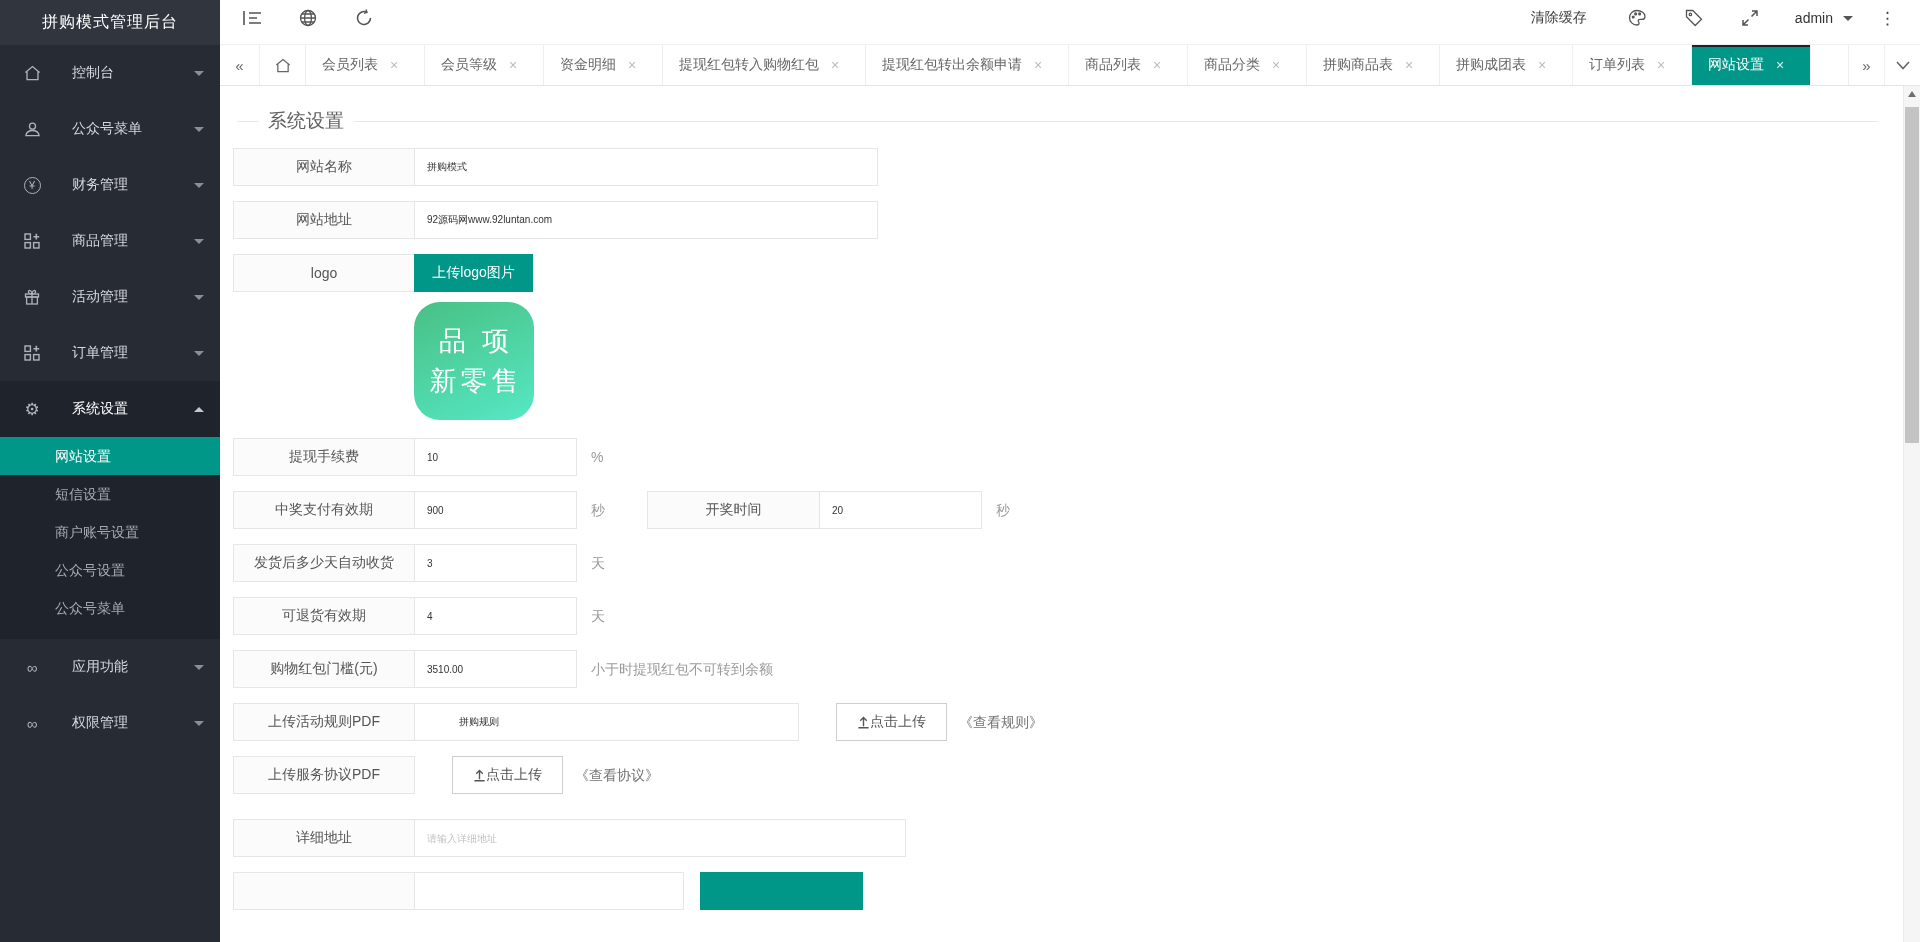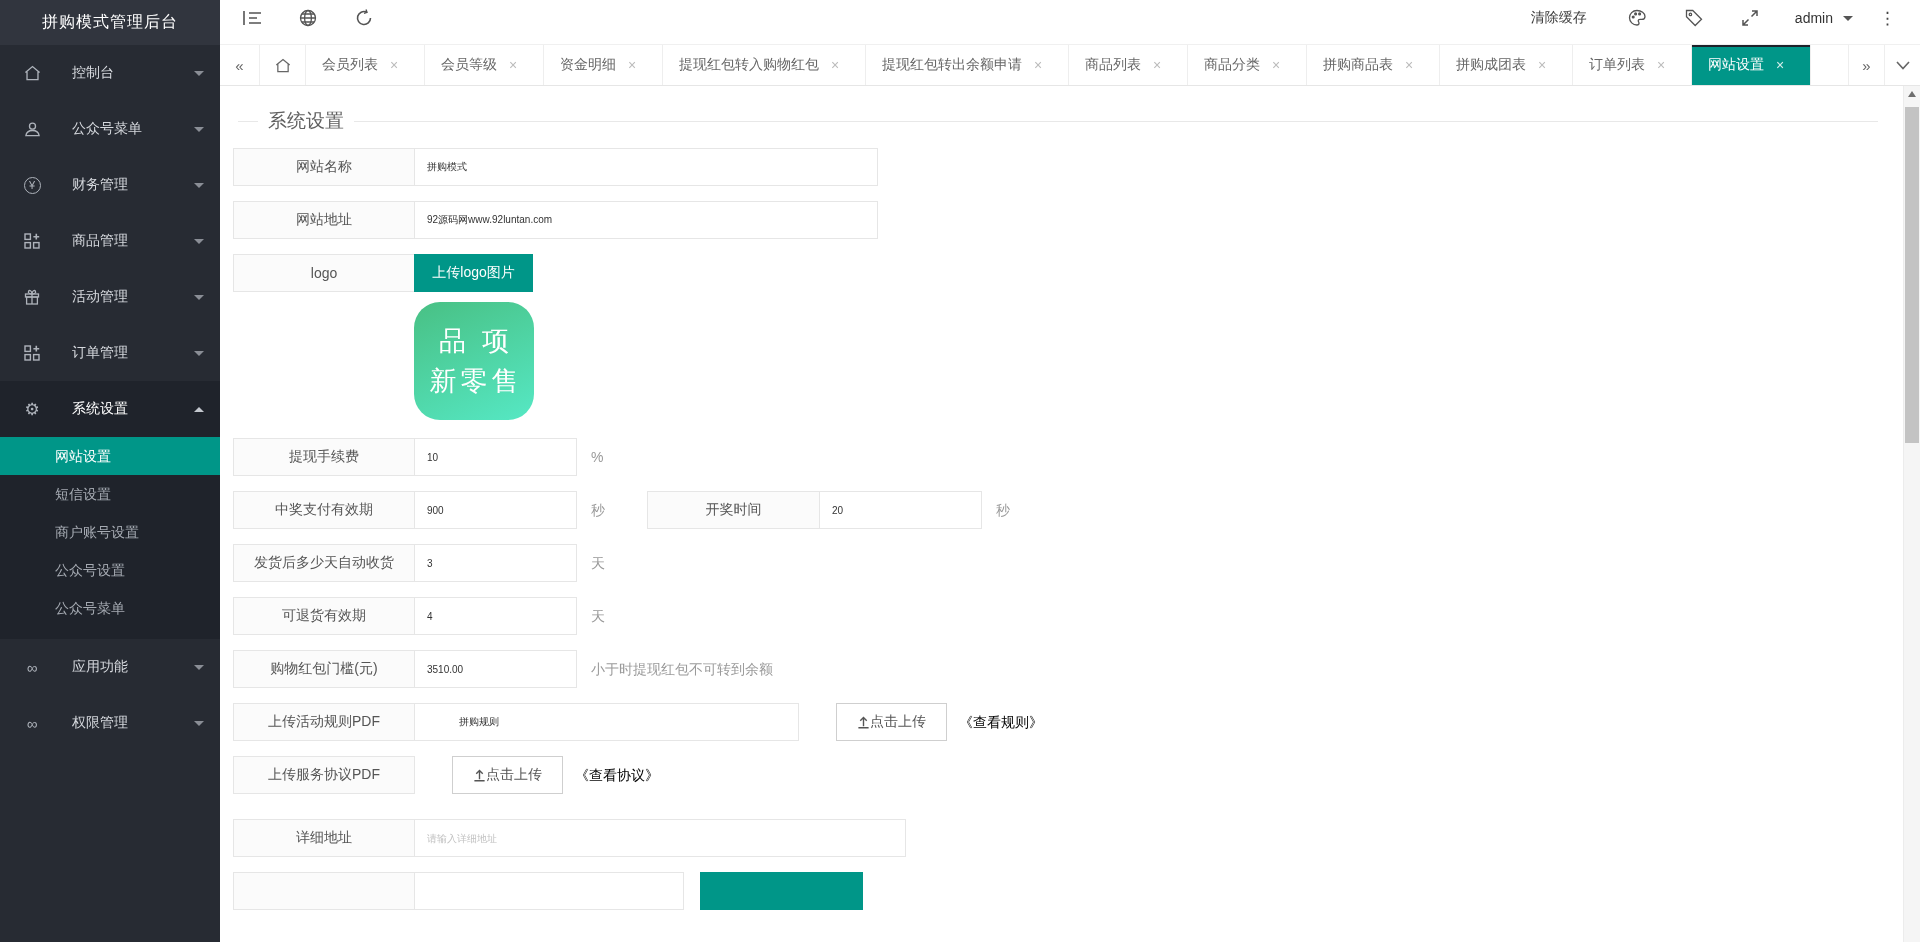--- a/index.html
+++ b/index.html
@@ -85,21 +85,21 @@
     background:linear-gradient(155deg,#49C287 5%,#55E6C1 95%);
     color:#fff; font-family:Liberation Serif, serif;
     display:flex; flex-direction:column; align-items:center; justify-content:center;
     font-size:27px; line-height:1.5; }
   .logo-line1 { letter-spacing:16px; text-indent:16px; }
   .logo-line2 { letter-spacing:4px; text-indent:4px; }
 
   .btn-upload { width:111px; height:38px; border:1px solid #CFCFCF; background:#fff; color:#555;
     font-size:14px; display:flex; align-items:center; justify-content:center; 
     margin-left:37px; cursor:pointer; flex-shrink:0; }
-  .red-link { line-height:38px; margin-left:12px; color:#000000; font-size:14px; cursor:pointer;
+  .red-link { line-height:38px; margin-left:12px; color:#737373; font-size:14px; cursor:pointer;
     text-decoration:none; }
 
   .fselect { width:183px; height:38px; border:1px solid #E6E6E6; margin-right:14px; position:relative;
     display:flex; align-items:center; padding:0 26px 0 12px; color:#C0C0C0; font-size:14px;
     background:#fff; cursor:pointer; }
   .fselect:first-of-type { margin-left:-1px; }
   .fselect .sel-caret { position:absolute; right:11px; top:16px; width:0; height:0;
     border-left:5px solid transparent; border-right:5px solid transparent; border-top:6px solid #C5C5C5; }
   .w190 { width:190px; }
   .row-detail { margin-top:25px; }

